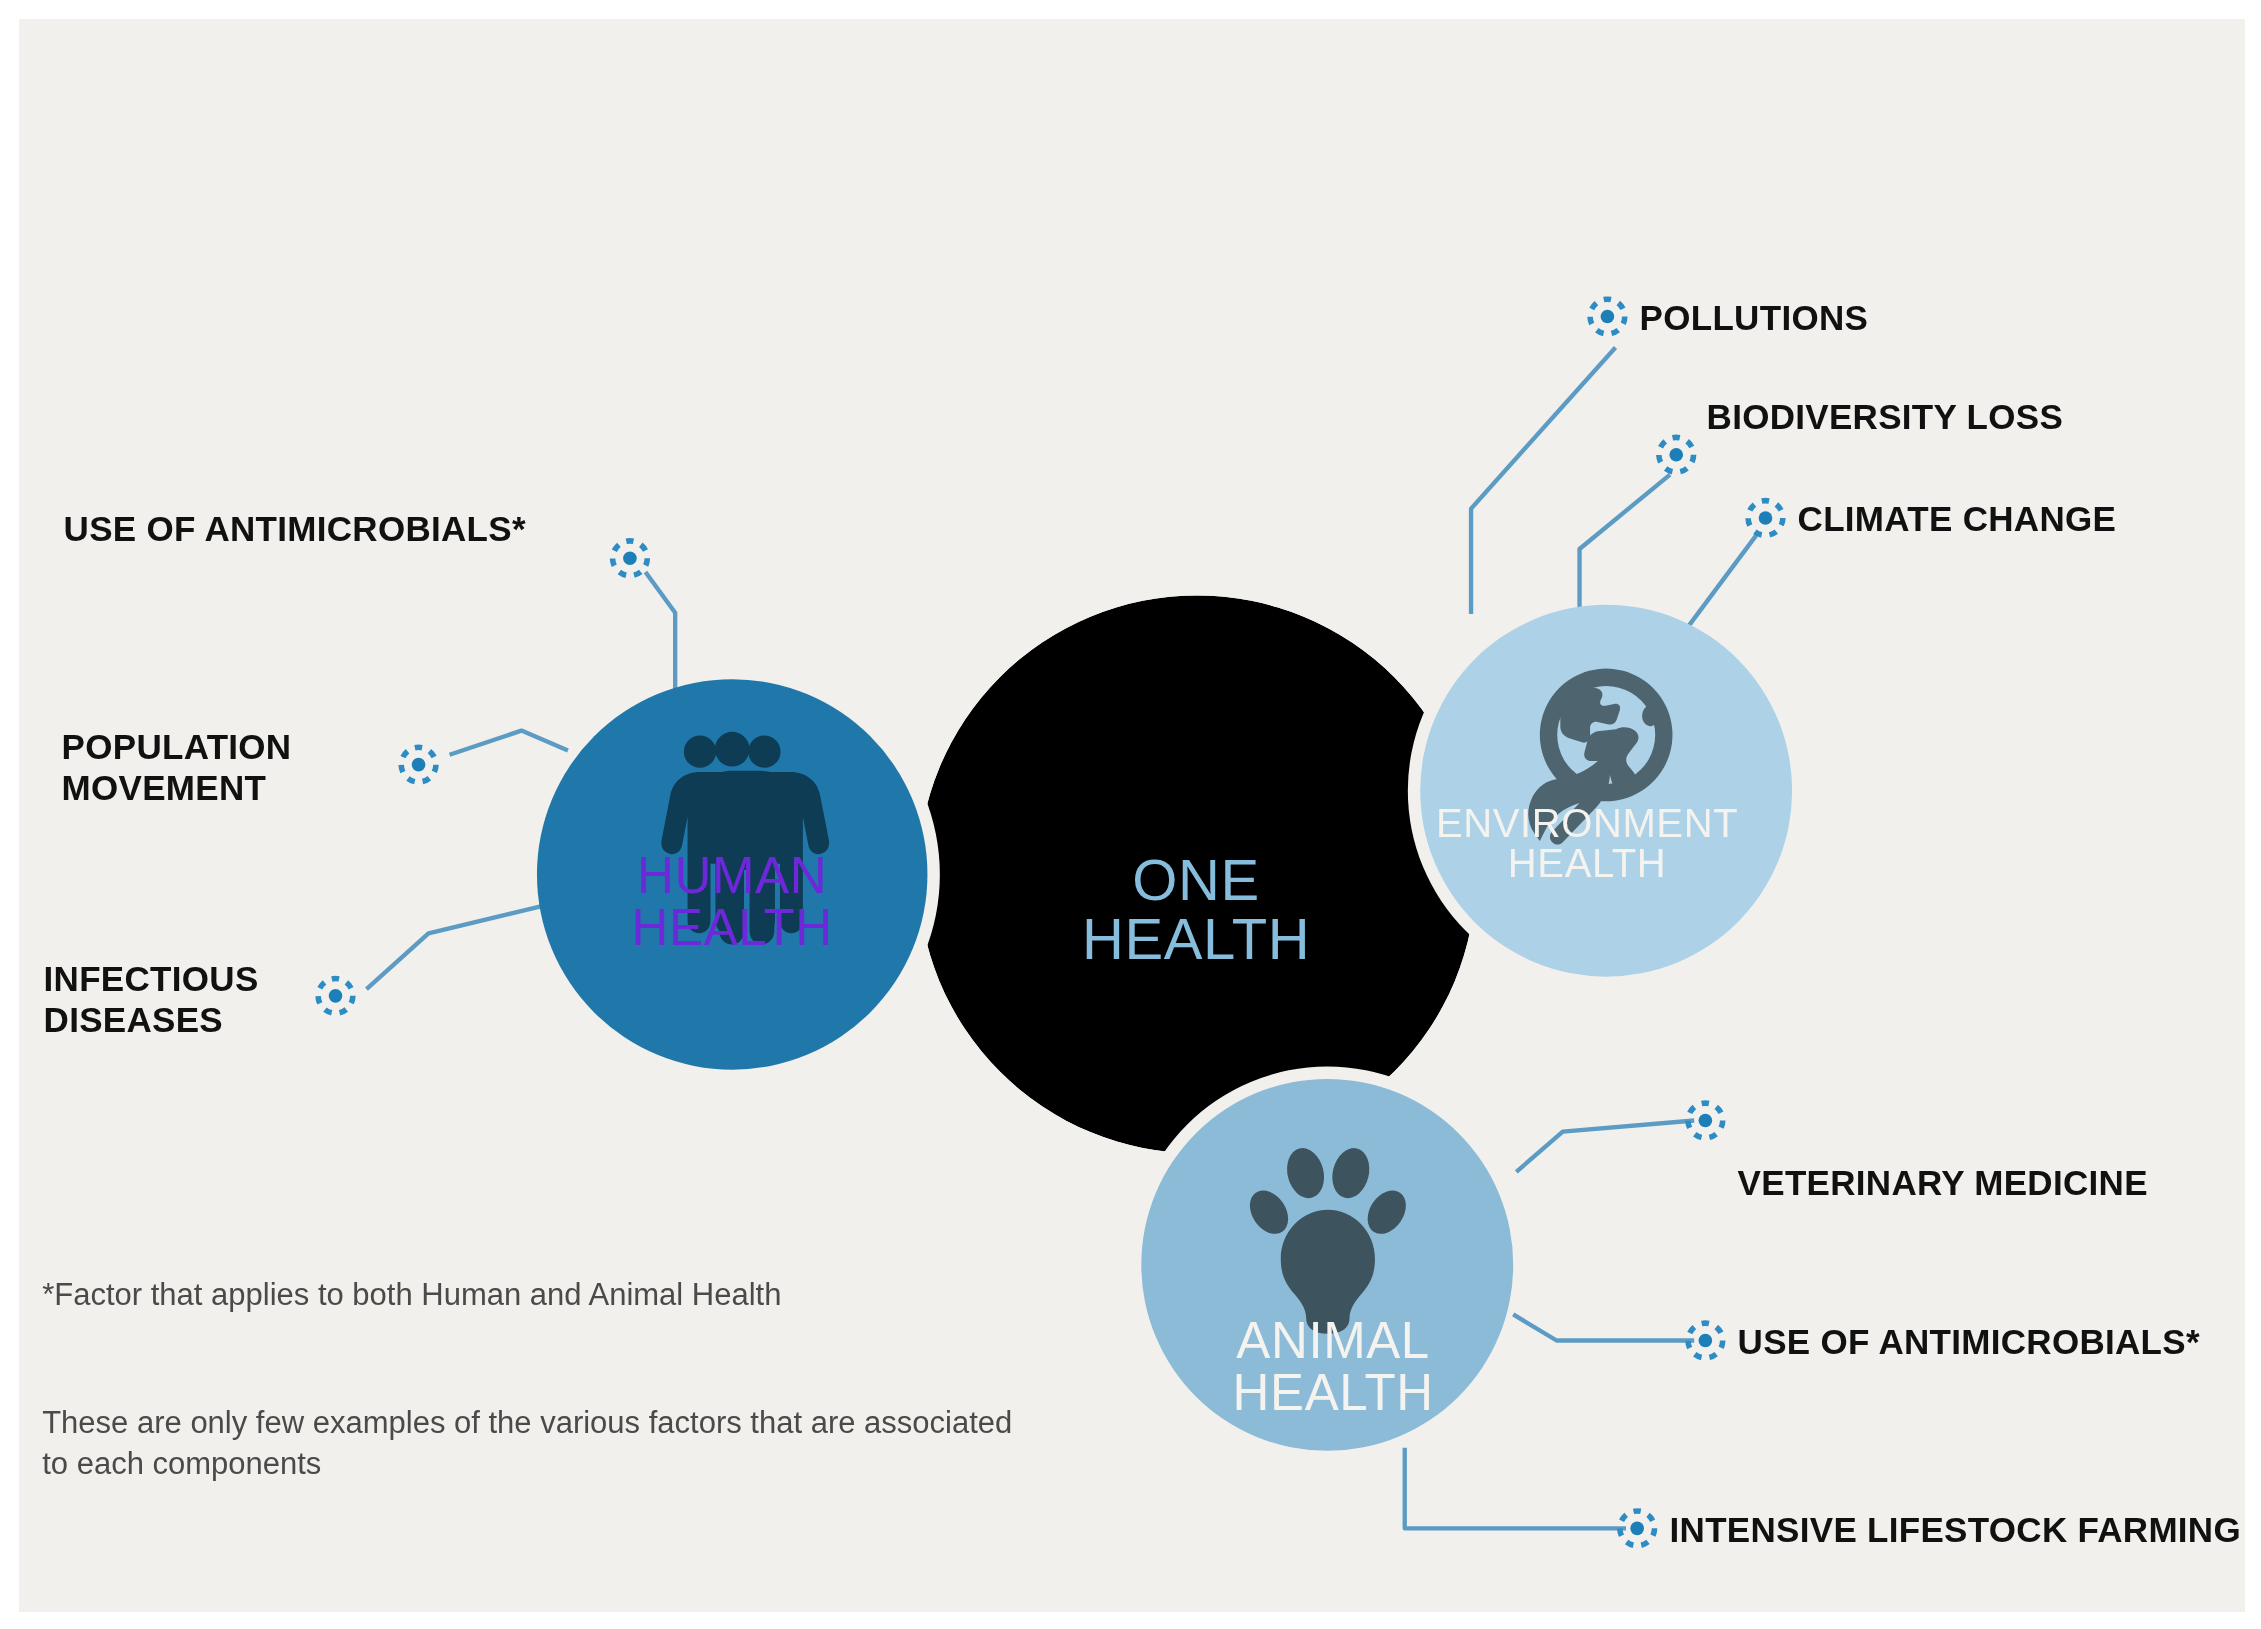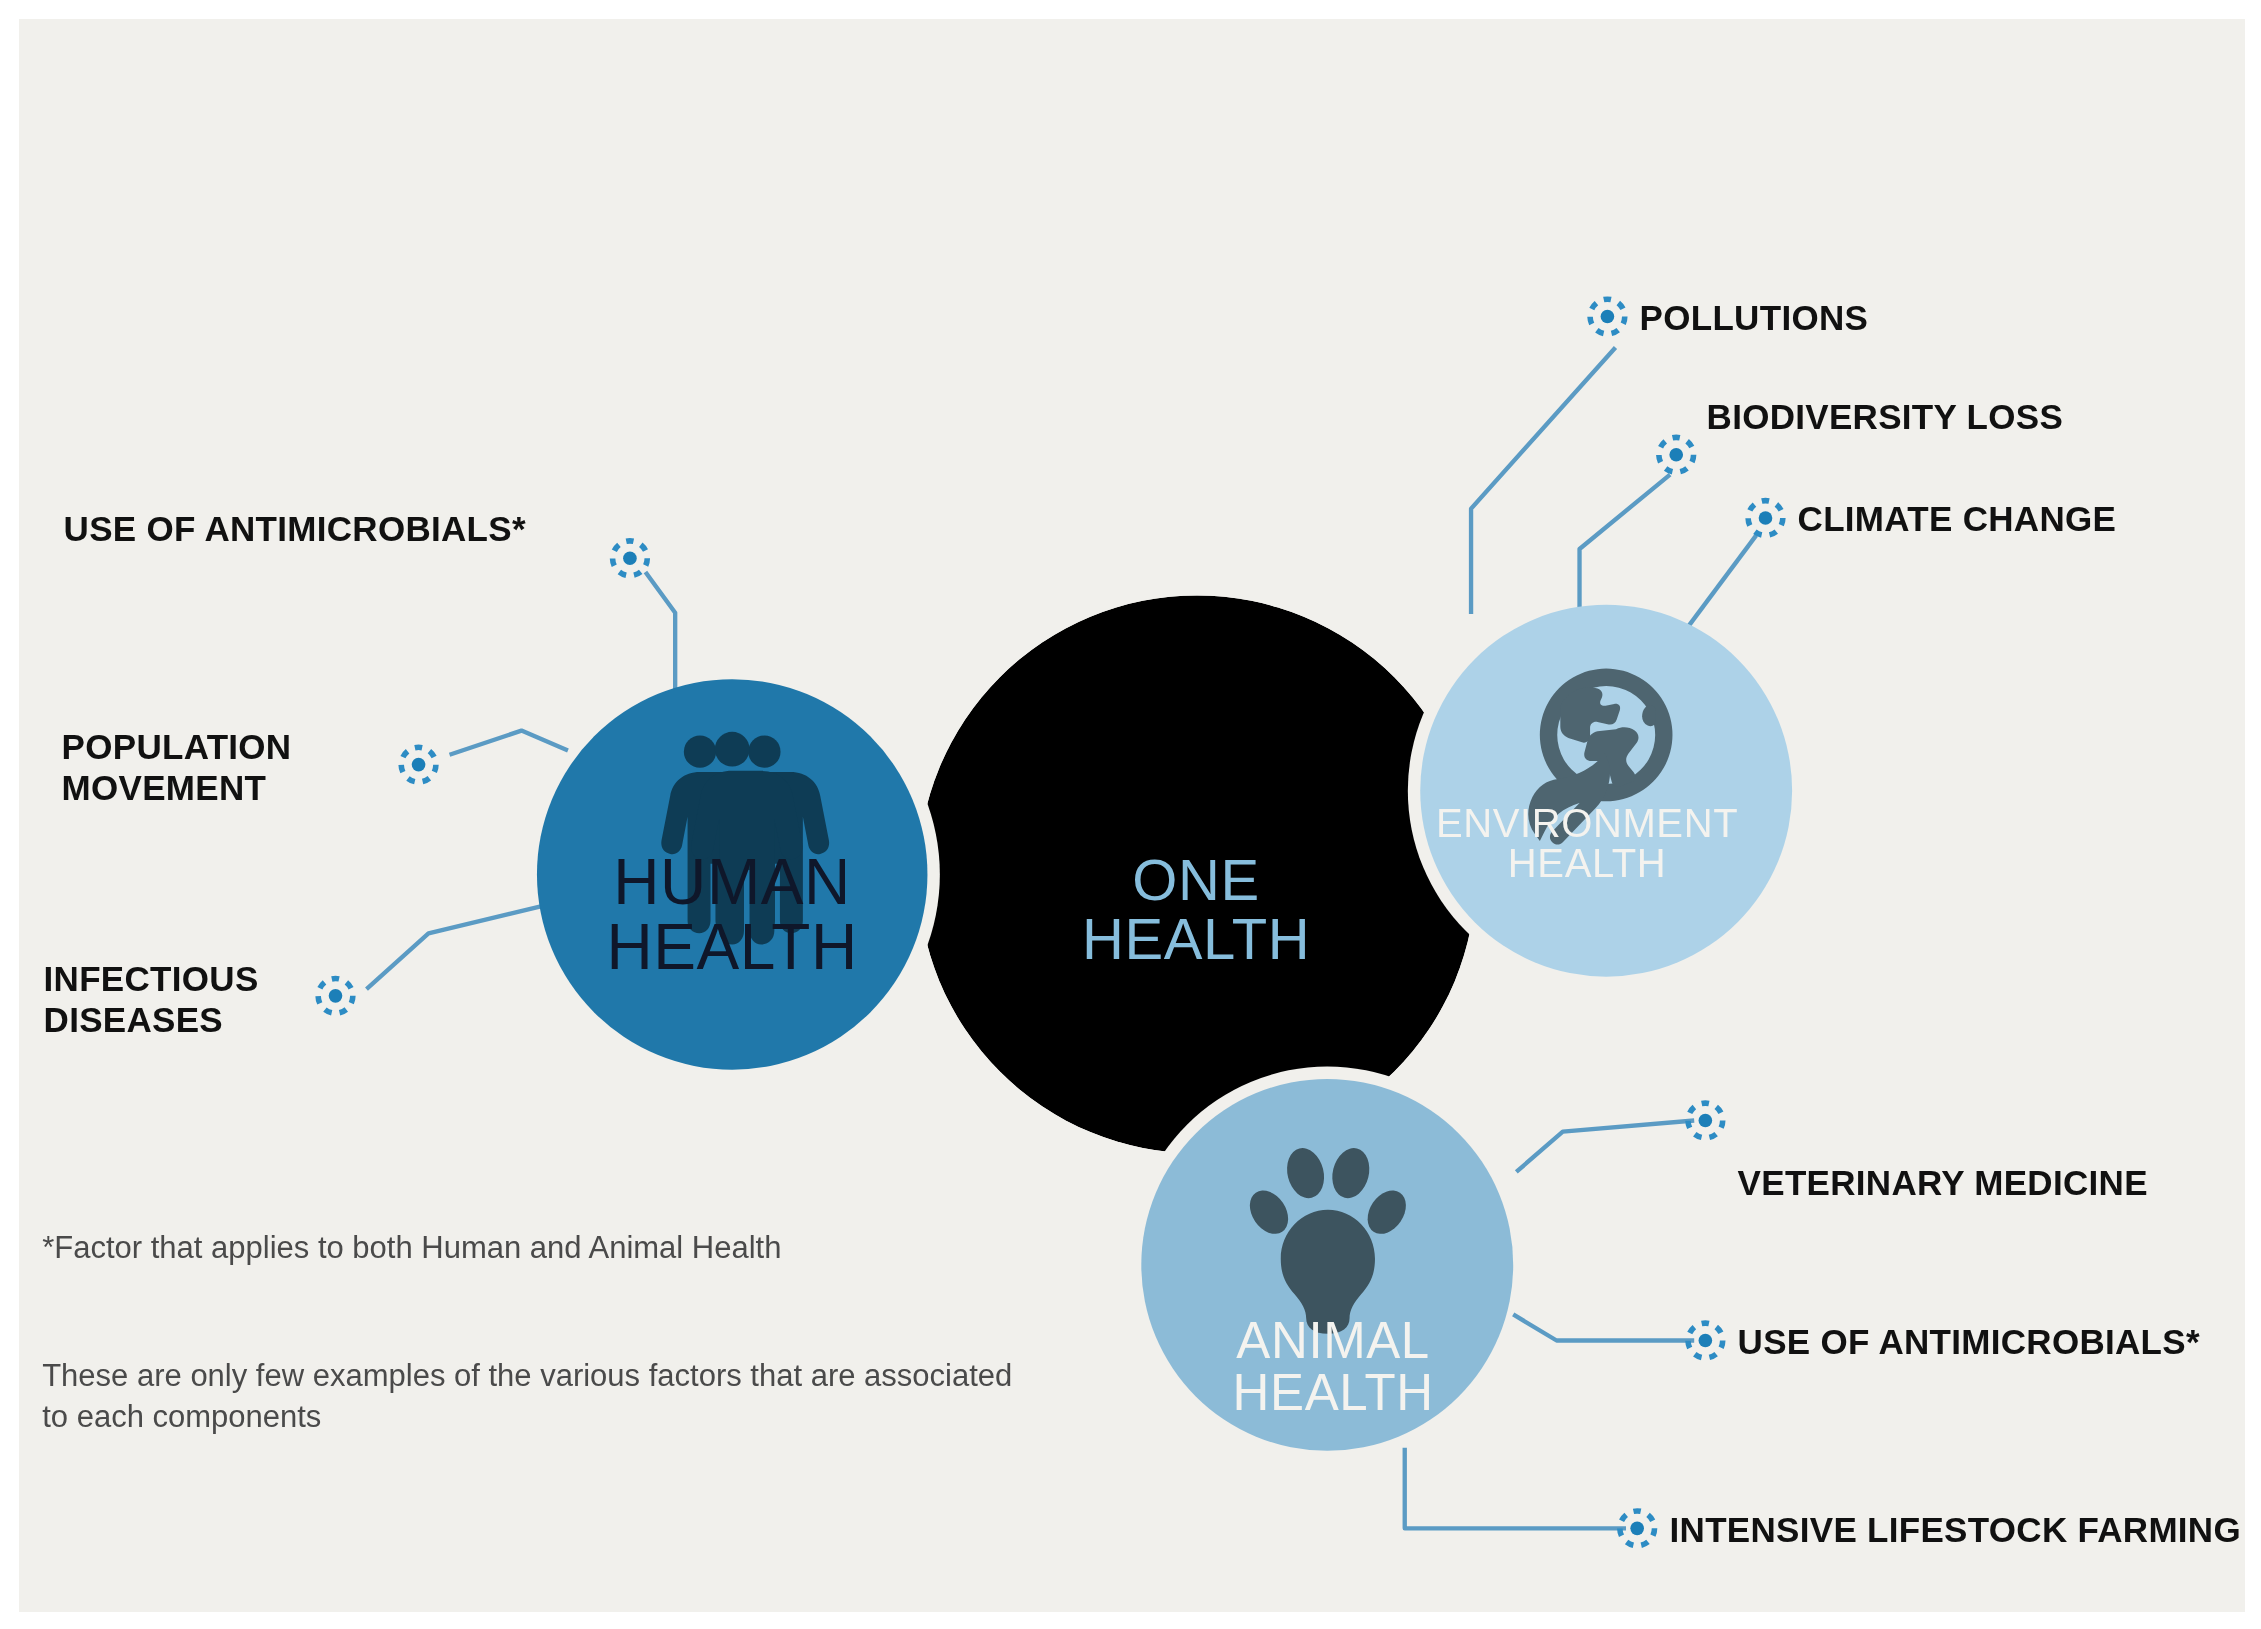--- a/index.html
+++ b/index.html
@@ -55,21 +55,21 @@
     position: absolute;
     text-align: center;
     font-family: "Liberation Sans", sans-serif;
     font-weight: normal;
     line-height: 1.02;
     letter-spacing: 0.6px;
     white-space: pre-line;
   }
   #human-title {
     left: 515px; top: 831px; width: 397px;
-    font-size: 64px; color: #0f172a;
+    font-size: 51px; color: #6d28d9;
   }
   #one-title {
     left: 973px; top: 831px; width: 409px;
     font-size: 58px; color: #86BDDC;
   }
   #env-title {
     left: 1370px; top: 784px; width: 397px;
     font-size: 40px; color: #F4F3EF;
   }
   #animal-title {
@@ -77,20 +77,21 @@
     font-size: 51px; color: #F4F3EF; margin-top: 19px;
   }
 
   .note {
     position: absolute;
     font-family: "Liberation Sans", sans-serif;
     font-weight: normal;
     font-size: 31px;
     color: #4A4A4A;
     line-height: 1.35;
+    margin-top: 47px;
   }
   #note-1 { left: 23.6px;  top: 1208px; width: 992px; }
   #note-2 { left: 23.6px;  top: 1336px; width: 992px; }
 </style>
 </head>
 <body>
 
 <div id="stage">
   <div id="canvas">
 

